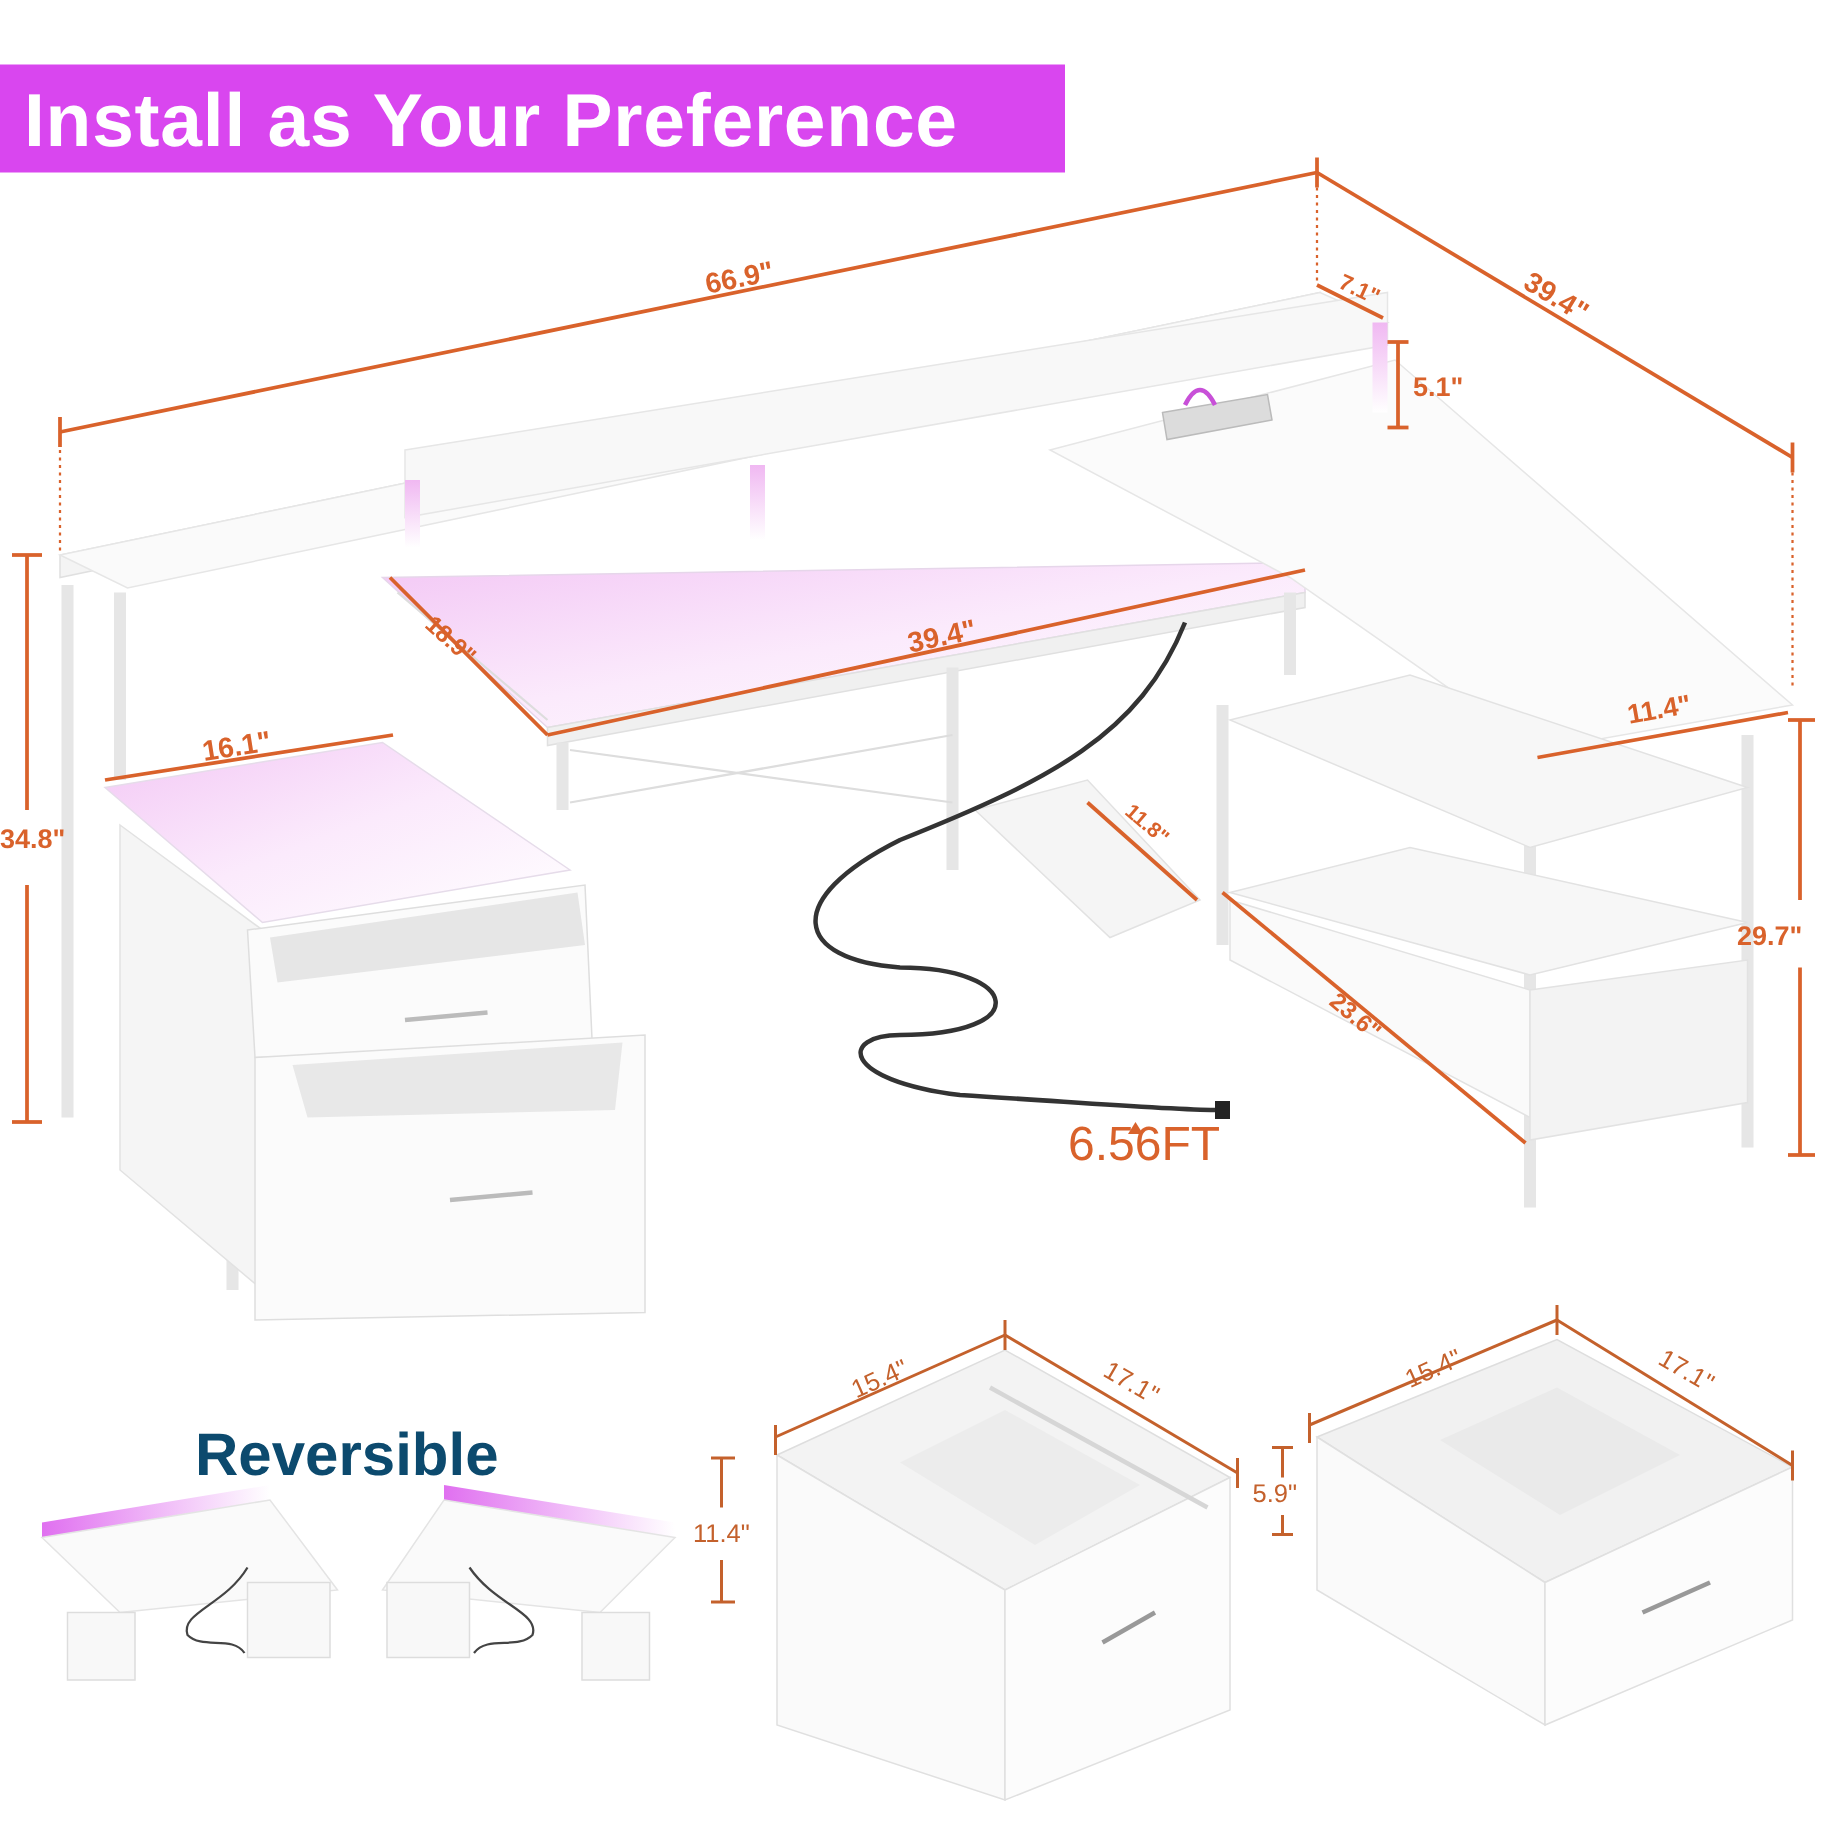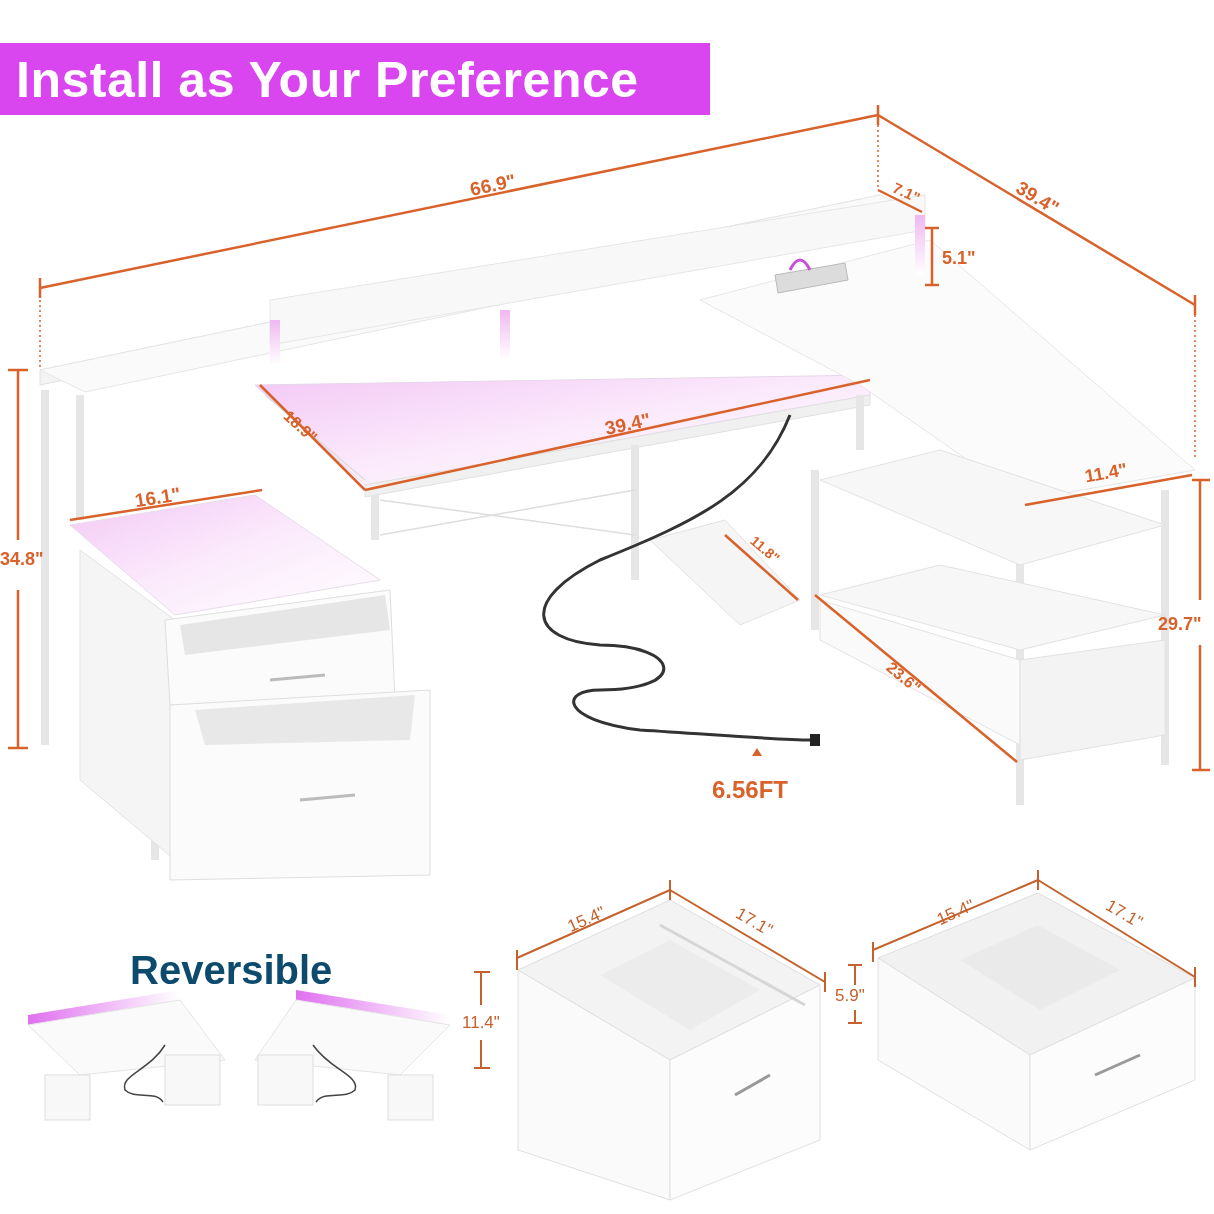--- a/index.html
+++ b/index.html
@@ -2,21 +2,21 @@
 <html><head>
 <meta charset="utf-8">
 <style>
   html,body{margin:0;padding:0;background:#fff;}
   #root{position:relative;width:1214px;height:1214px;overflow:hidden;background:#fff;font-family:"Liberation Sans",sans-serif;}
   .banner{position:absolute;left:0;top:12px;width:710px;height:72px;background:#d946ef;margin-top:31px;}
   .banner-text{position:absolute;left:16px;top:8px;font-size:50px;font-weight:700;color:#fff;letter-spacing:0.5px;white-space:nowrap;}
   svg{position:absolute;left:0;top:0;}
   .dim{font-family:"Liberation Sans",sans-serif;font-weight:700;fill:#d9622b;}
   .rev{position:absolute;left:130px;top:948px;font-size:40px;font-weight:700;color:#0c4a6e;white-space:nowrap;}
-  .cord-label{position:absolute;left:712px;top:776px;font-size:24px;font-weight:700;color:#d9622b;}
+  .cord-label{position:absolute;left:712px;top:744px;font-size:32px;font-weight:400;color:#d9622b;}
 </style>
 </head>
 <body>
 
 <div id="root">
 
   <div class="banner">
     <div class="banner-text">Install as Your Preference</div>
   </div>
 

